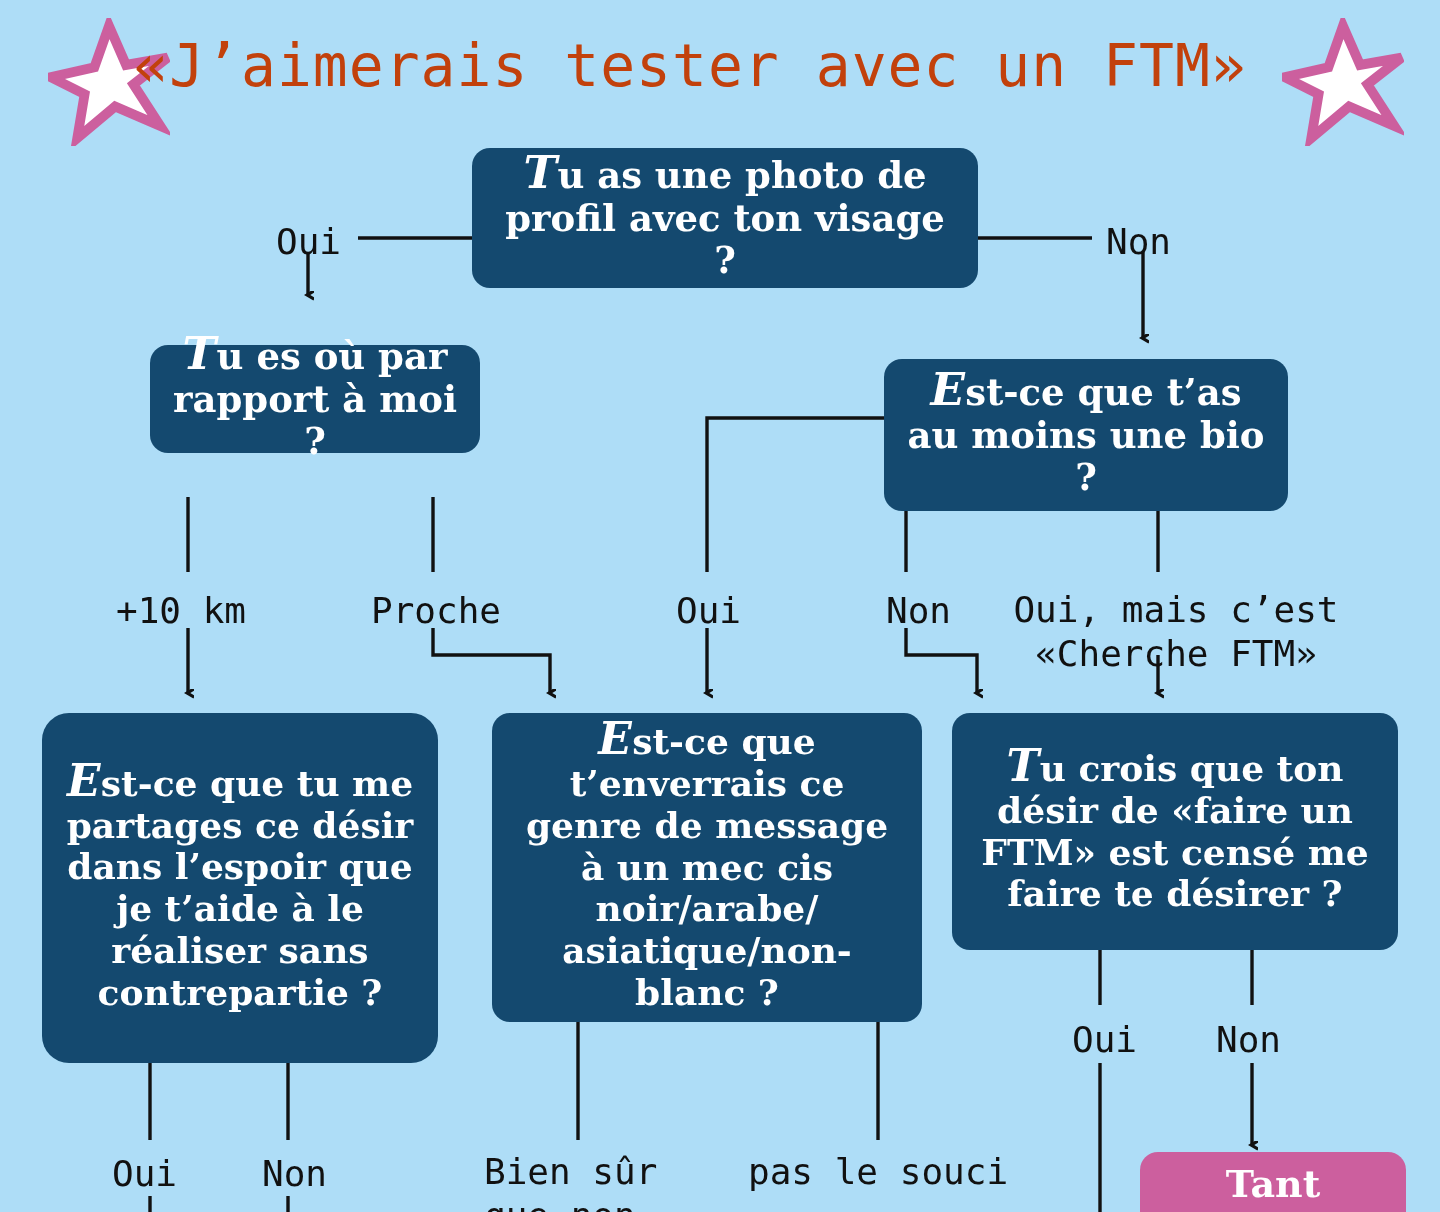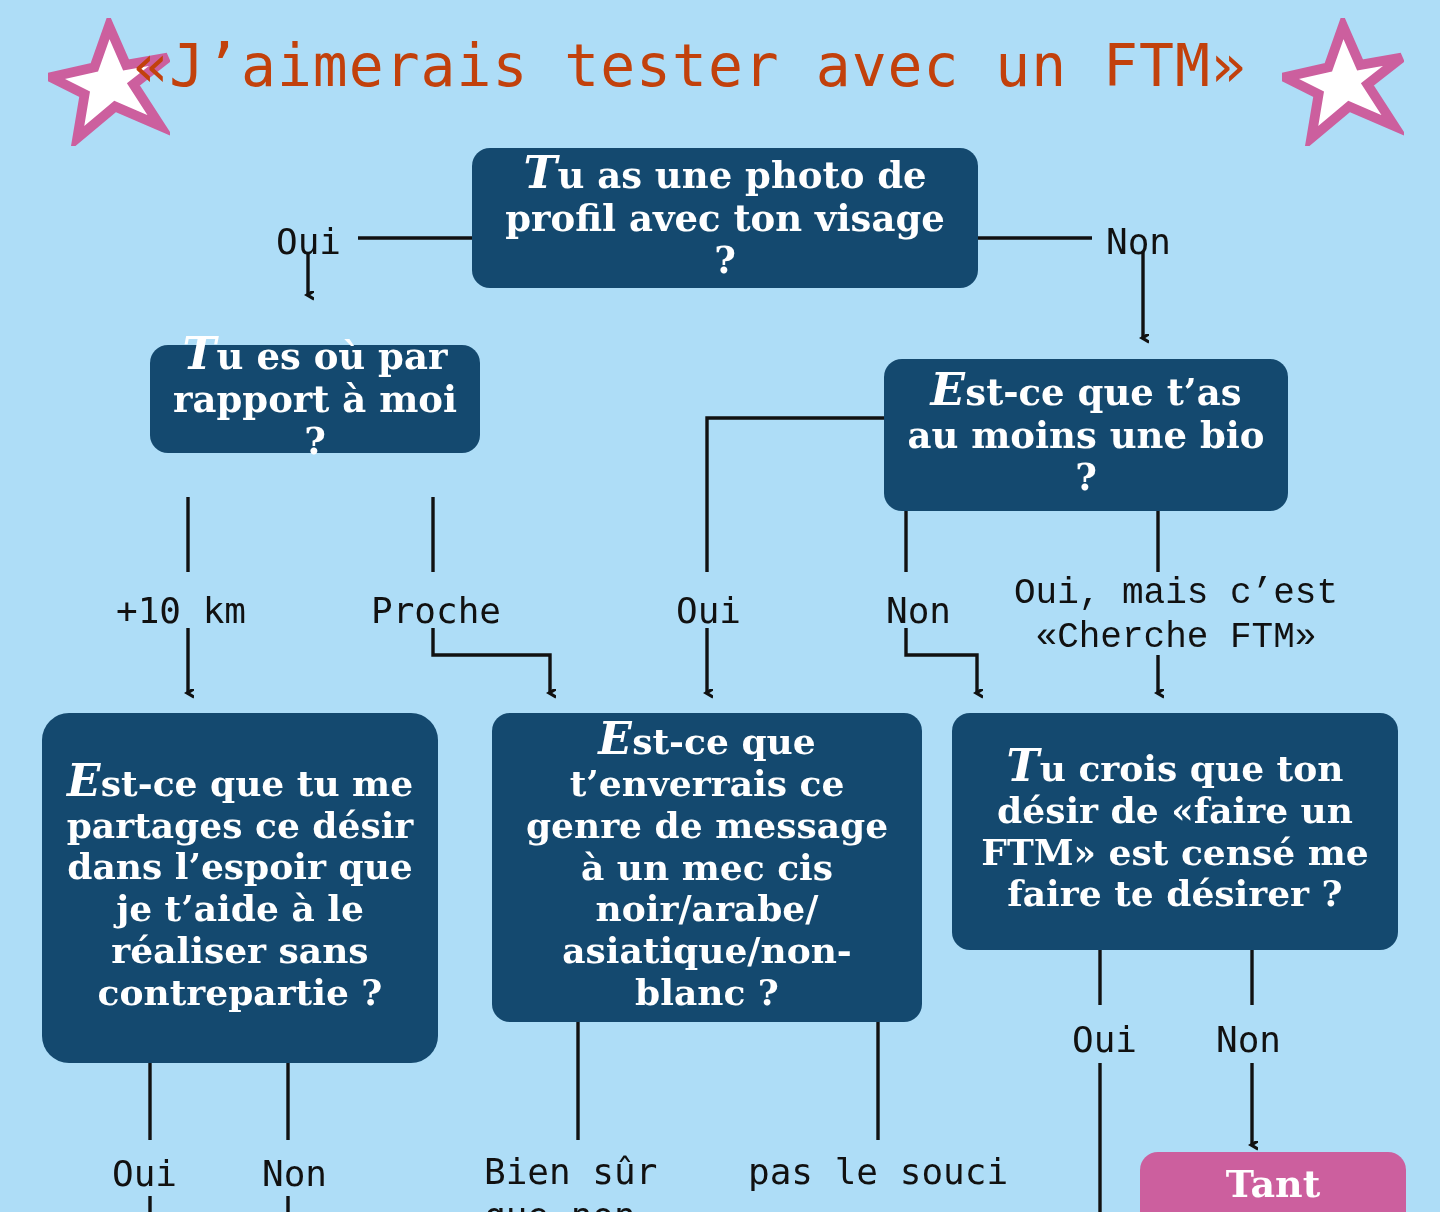--- a/index.html
+++ b/index.html
@@ -182,21 +182,21 @@
   </div>
 
   <div class="elabel" style="left:276px; top:220px;">Oui</div>
   <div class="elabel" style="left:1106px; top:220px;">Non</div>
 
   <div class="elabel" style="left:116px; top:589px;">+10 km</div>
   <div class="elabel" style="left:371px; top:589px;">Proche</div>
 
   <div class="elabel" style="left:676px; top:589px;">Oui</div>
   <div class="elabel" style="left:886px; top:589px;">Non</div>
-  <div class="elabel c" style="left:1004px; top:572px; width:344px;font-family:Liberation Mono, monospace;">
+  <div class="elabel c" style="left:1004px; top:588px; width:344px;">
     <div>Oui, mais c’est</div>
     <div>«Cherche FTM»</div>
   </div>
 
   <div class="elabel" style="left:112px; top:1152px;">Oui</div>
   <div class="elabel" style="left:262px; top:1152px;">Non</div>
 
   <div class="elabel" style="left:484px; top:1150px;">
     <div>Bien sûr</div>
     <div>que non</div>

